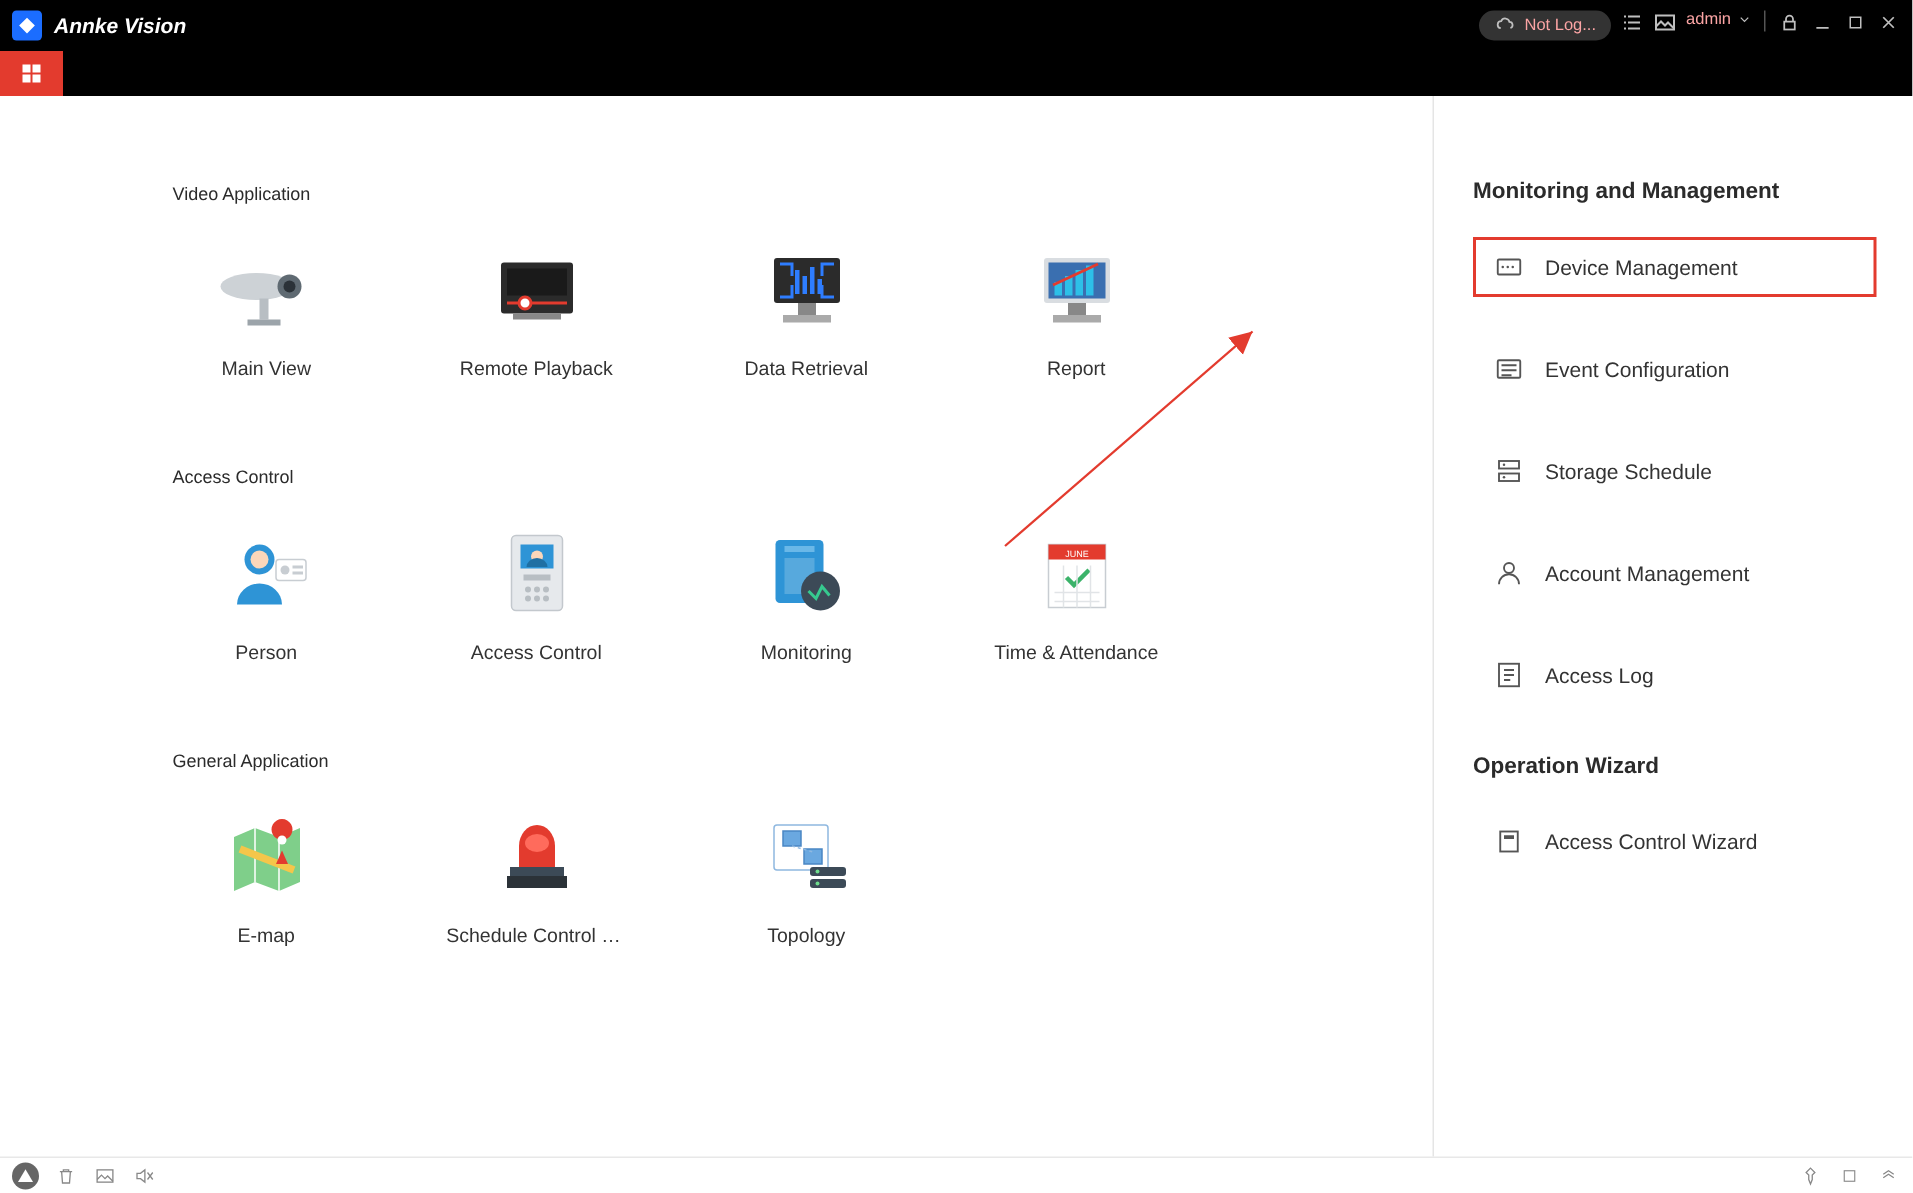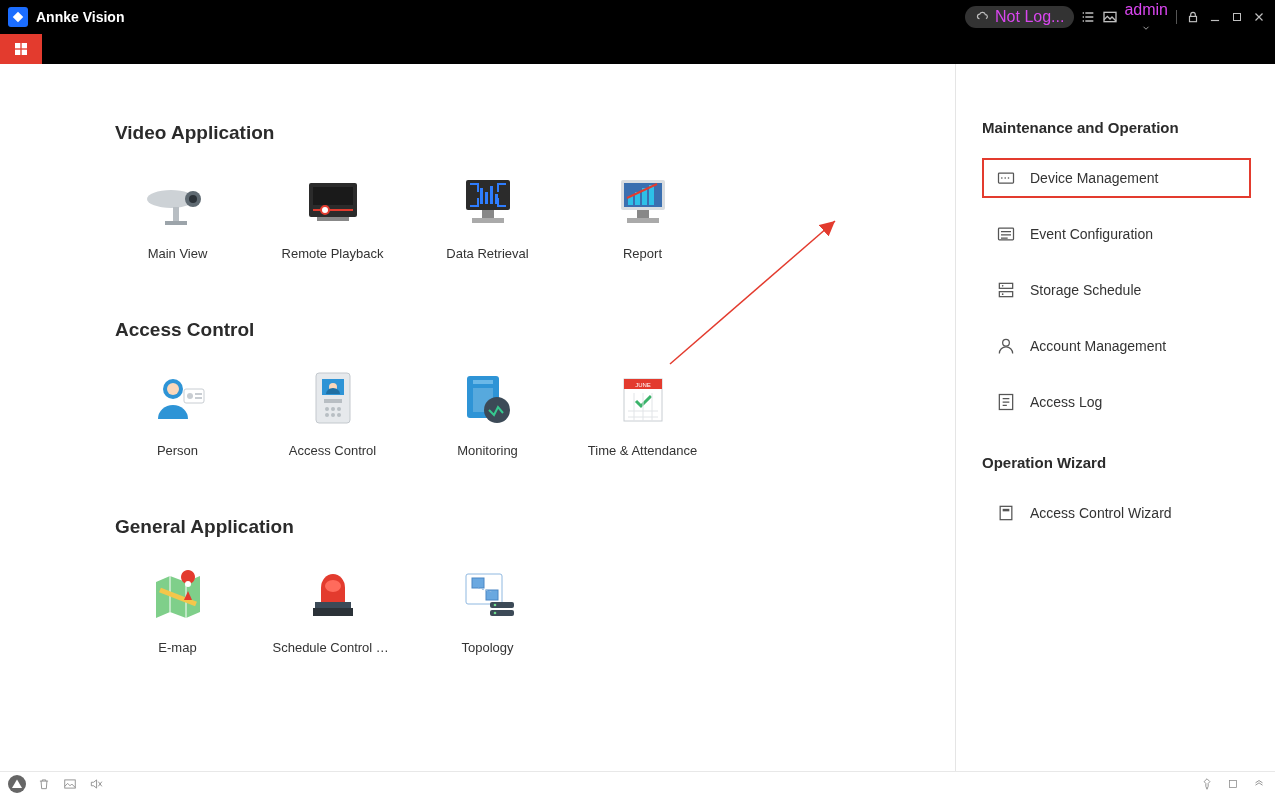--- a/index.html
+++ b/index.html
@@ -1,38 +1,38 @@
 <!DOCTYPE html>
 <html><head>
 <meta charset="utf-8">
 <style>
   * { box-sizing: border-box; margin: 0; padding: 0; }
   html, body { width: 1275px; height: 795px; font-family: "Segoe UI", Arial, sans-serif; background: #fff; overflow: hidden; }
   .titlebar { height: 34px; background: #000; color: #fff; display: flex; align-items: center; padding: 0 8px; }
   .logo { width: 20px; height: 20px; background: #1b6dff; border-radius: 3px; display: flex; align-items: center; justify-content: center; margin-right: 8px; }
   .logo svg { width: 14px; height: 14px; }
-  .app-title { font-size: 14px; font-weight: 600; }
-  .titlebar-right { margin-left: auto; display: flex; align-items: center; gap: 6px; color: #d946ef; font-size: 16px; }
+  .app-title { font-size: 14px; font-weight: 600; font-style: italic; }
+  .titlebar-right { margin-left: auto; display: flex; align-items: flex-start; gap: 6px; color: #fca5a5; font-size: 11px; }
   .pill { background: #333; border-radius: 12px; padding: 2px 10px; display: flex; align-items: center; gap: 4px; }
   .tb-icon { width: 16px; height: 16px; display: flex; align-items: center; justify-content: center; cursor: pointer; }
   .tb-sep { width: 1px; height: 14px; background: #555; margin: 0 2px; }
-  .user-drop { display: flex; align-items: center; gap: 4px; cursor: pointer; flex-direction: column; }
+  .user-drop { display: flex; align-items: center; gap: 4px; cursor: pointer; }
   .tabstrip { height: 30px; background: #000; display: flex; align-items: stretch; }
   .dash-tab { width: 42px; background: #e33b2e; display: flex; align-items: center; justify-content: center; }
   .dash-tab svg { width: 16px; height: 16px; }
   .body { display: flex; height: calc(795px - 34px - 30px - 24px); }
   .main { flex: 1; padding: 40px 0 0 115px; overflow: auto; position: relative; }
-  .section-title { font-size: 19px; font-weight: 700; color: #2b2b2b; margin: 18px 0 28px 0; }
-  .row { display: flex; gap: 30px; margin-bottom: 58px; }
+  .section-title { font-size: 12px; font-weight: 400; color: #2b2b2b; margin: 18px 0 28px 0; }
+  .row { display: flex; gap: 55px; margin-bottom: 58px; }
   .tile { width: 125px; display: flex; flex-direction: column; align-items: center; cursor: pointer; }
   .tile-icon { width: 70px; height: 60px; display: flex; align-items: center; justify-content: center; margin-bottom: 14px; }
   .tile-label { font-size: 13px; color: #333; text-align: center; white-space: nowrap; overflow: hidden; text-overflow: ellipsis; width: 120px; }
   .side-panel { width: 320px; border-left: 1px solid #e5e5e5; padding: 55px 24px 0 26px; }
   .side-title { font-size: 15px; font-weight: 600; color: #2b2b2b; margin-bottom: 22px; }
-  .side-item { display: flex; align-items: center; height: 40px; gap: 14px; padding: 0 12px; margin-bottom: 16px; cursor: pointer; font-size: 14px; color: #333; border: 2px solid transparent; }
+  .side-item { display: flex; align-items: center; height: 40px; gap: 14px; padding: 0 12px; margin-bottom: 28px; cursor: pointer; font-size: 14px; color: #333; border: 2px solid transparent; }
   .side-item.highlighted { border: 2px solid #e33b2e; }
   .side-icon { width: 20px; height: 20px; display: flex; align-items: center; justify-content: center; flex-shrink: 0; }
   .side-block2 { margin-top: 32px; }
   .statusbar { height: 24px; background: #fff; border-top: 1px solid #e8e8e8; display: flex; align-items: center; padding: 0 8px; gap: 12px; color: #888; }
   .sb-left, .sb-right { display: flex; align-items: center; gap: 10px; }
   .sb-right { margin-left: auto; }
   .sb-icon { width: 16px; height: 16px; display: flex; align-items: center; justify-content: center; cursor: pointer; }
   .sb-warn { width: 18px; height: 18px; border-radius: 50%; background: #666; display: flex; align-items: center; justify-content: center; }
   svg { overflow: visible; }
   .arrow-overlay { position: absolute; pointer-events: none; top: 0; left: 0; }
@@ -282,21 +282,21 @@
             <circle cx="37" cy="37" r="1.3" fill="#6fdc8c"></circle>
               <circle cx="37" cy="45" r="1.3" fill="#6fdc8c"></circle>
           </svg>
         </div>
         <div class="tile-label">Topology</div>
       </div>
     </div>
   </div>
 
   <div class="side-panel">
-    <div class="side-title">Maintenance and Operation</div>
+    <div class="side-title">Monitoring and Management</div>
 
     <div class="side-item highlighted">
       <span class="side-icon">
         <svg viewBox="0 0 24 24" width="20" height="20">
             <rect x="3" y="6" width="18" height="12" rx="1" fill="none" stroke="#555" stroke-width="1.5"></rect>
             <circle cx="7" cy="12" r="1" fill="#555"></circle>
             <circle cx="11" cy="12" r="1" fill="#555"></circle>
             <circle cx="15" cy="12" r="1" fill="#555"></circle>
           </svg>
       </span>

